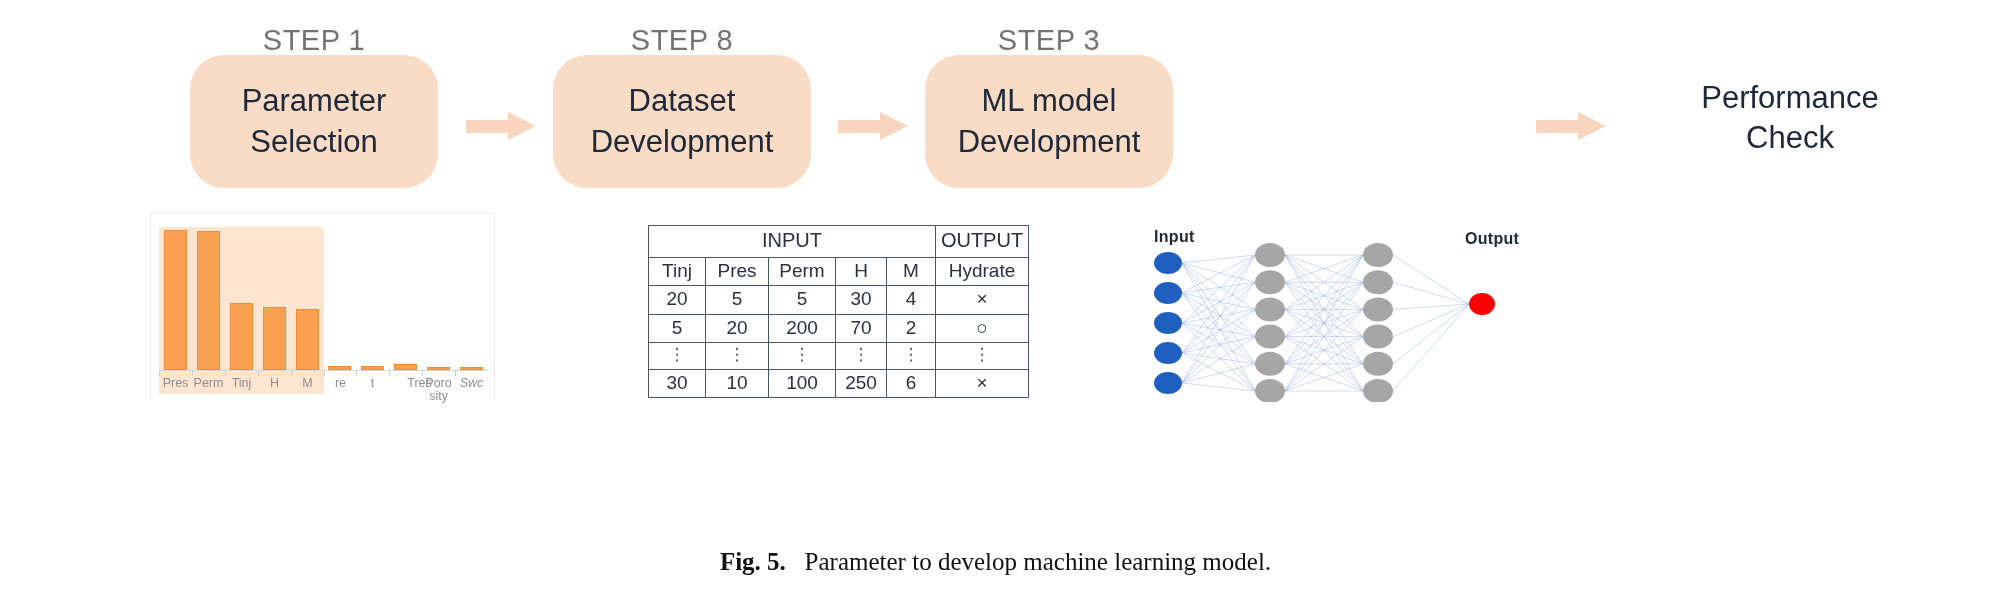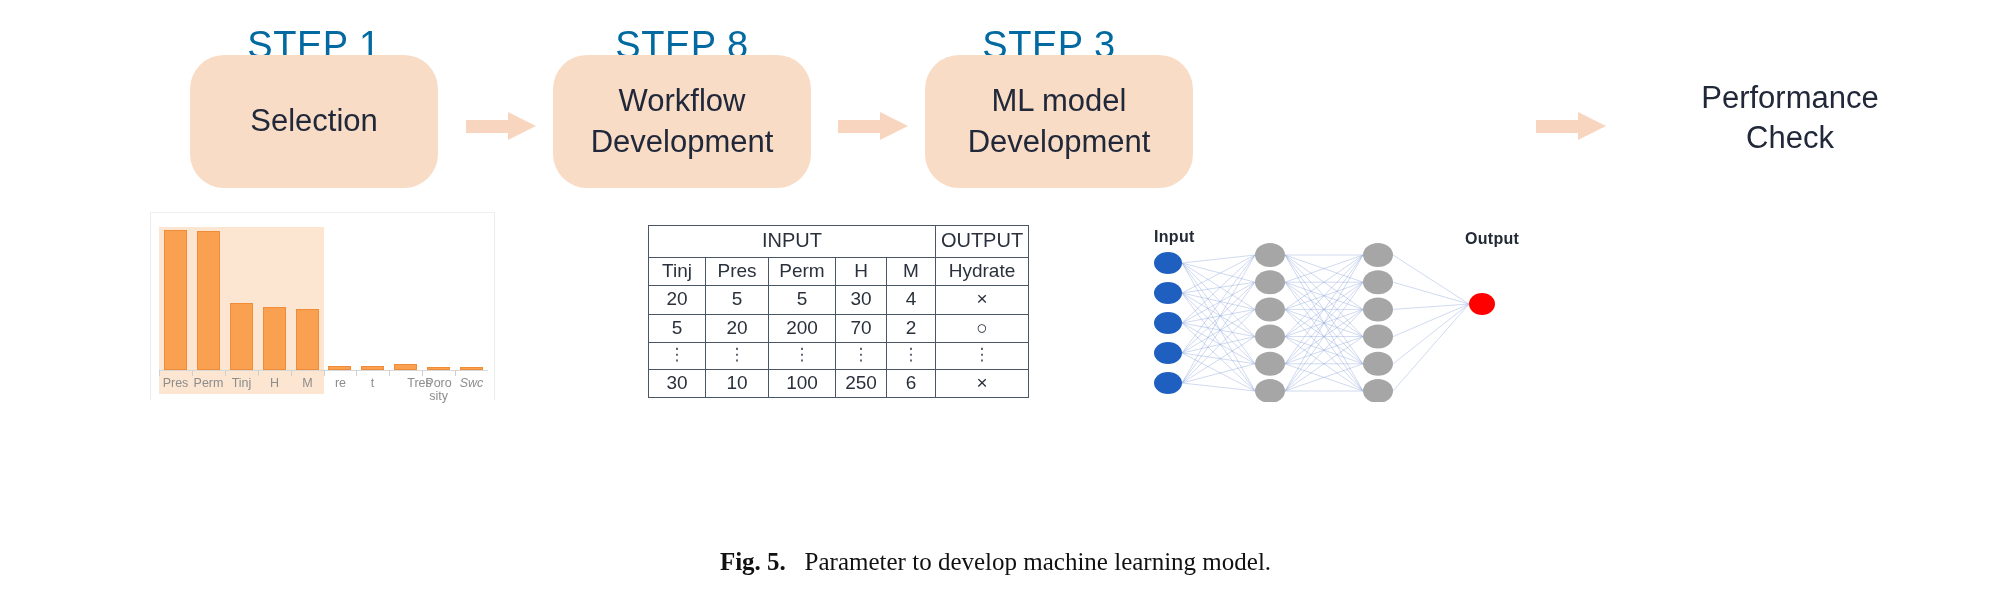--- a/index.html
+++ b/index.html
@@ -10,21 +10,21 @@
     color:#1b2330;
     overflow:hidden;
     position:relative;
   }
 
   
   #step-row{position:absolute;left:0;top:0;width:1991px;height:200px;}
 
   .step-col{position:absolute;top:0;}
   .step-title{
-    font-size:38px;color:#0369a1;text-align:center;
+    font-size:29px;color:#737373;text-align:center;
     letter-spacing:.5px;line-height:1;
     position:absolute;top:26px;width:100%;
   }
   .step-box{
     position:absolute;top:55px;left:0;
     background:#F8DCC6;
     border-radius:34px;
     display:flex;flex-direction:column;
     align-items:center;justify-content:center;
     font-size:31px;color:#20283a;
@@ -130,45 +130,46 @@
   #caption .figno{font-weight:bold;}
 </style>
 </head>
 <body>
 
 <div id="step-row">
 
   <div class="step-col" style="left:190px;width:248px;">
     <div class="step-title">STEP 1</div>
     <div class="step-box" style="width:248px;height:133px;">
+      <span>Parameter</span>
       <span>Selection</span>
     </div>
   </div>
 
   <div class="arrow" style="left:466px;">
     <div class="shaft"></div>
     <div class="head"></div>
   </div>
 
   <div class="step-col" style="left:553px;width:258px;">
     <div class="step-title">STEP 8</div>
     <div class="step-box" style="width:258px;height:133px;">
-      <span>Workflow</span>
+      <span>Dataset</span>
       <span>Development</span>
     </div>
   </div>
 
   <div class="arrow" style="left:838px;">
     <div class="shaft"></div>
     <div class="head"></div>
   </div>
 
   <div class="step-col" style="left:925px;width:248px;">
     <div class="step-title">STEP 3</div>
-    <div class="step-box" style="width:268px;height:133px;">
+    <div class="step-box" style="width:248px;height:133px;">
       <span>ML model</span>
       <span>Development</span>
     </div>
   </div>
 
   <div class="arrow" style="left:1536px;">
     <div class="shaft"></div>
     <div class="head"></div>
   </div>
 

